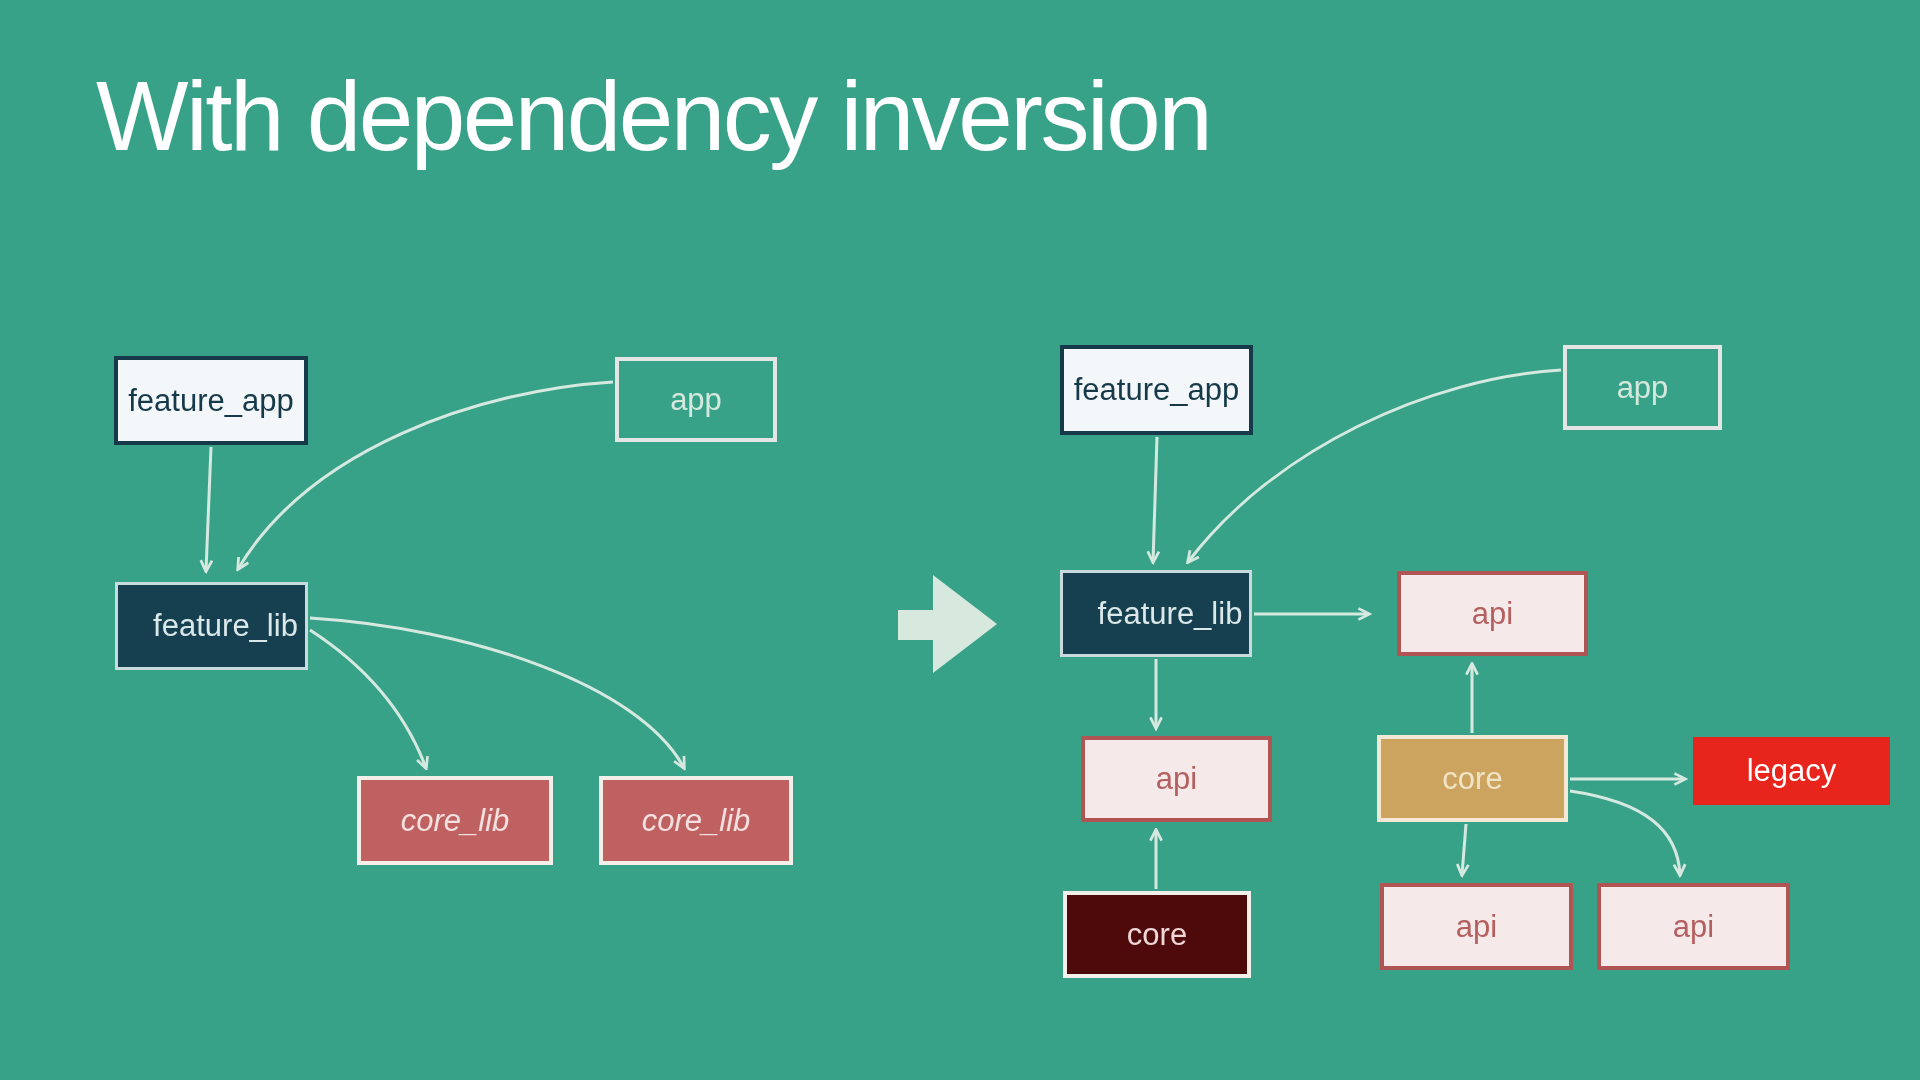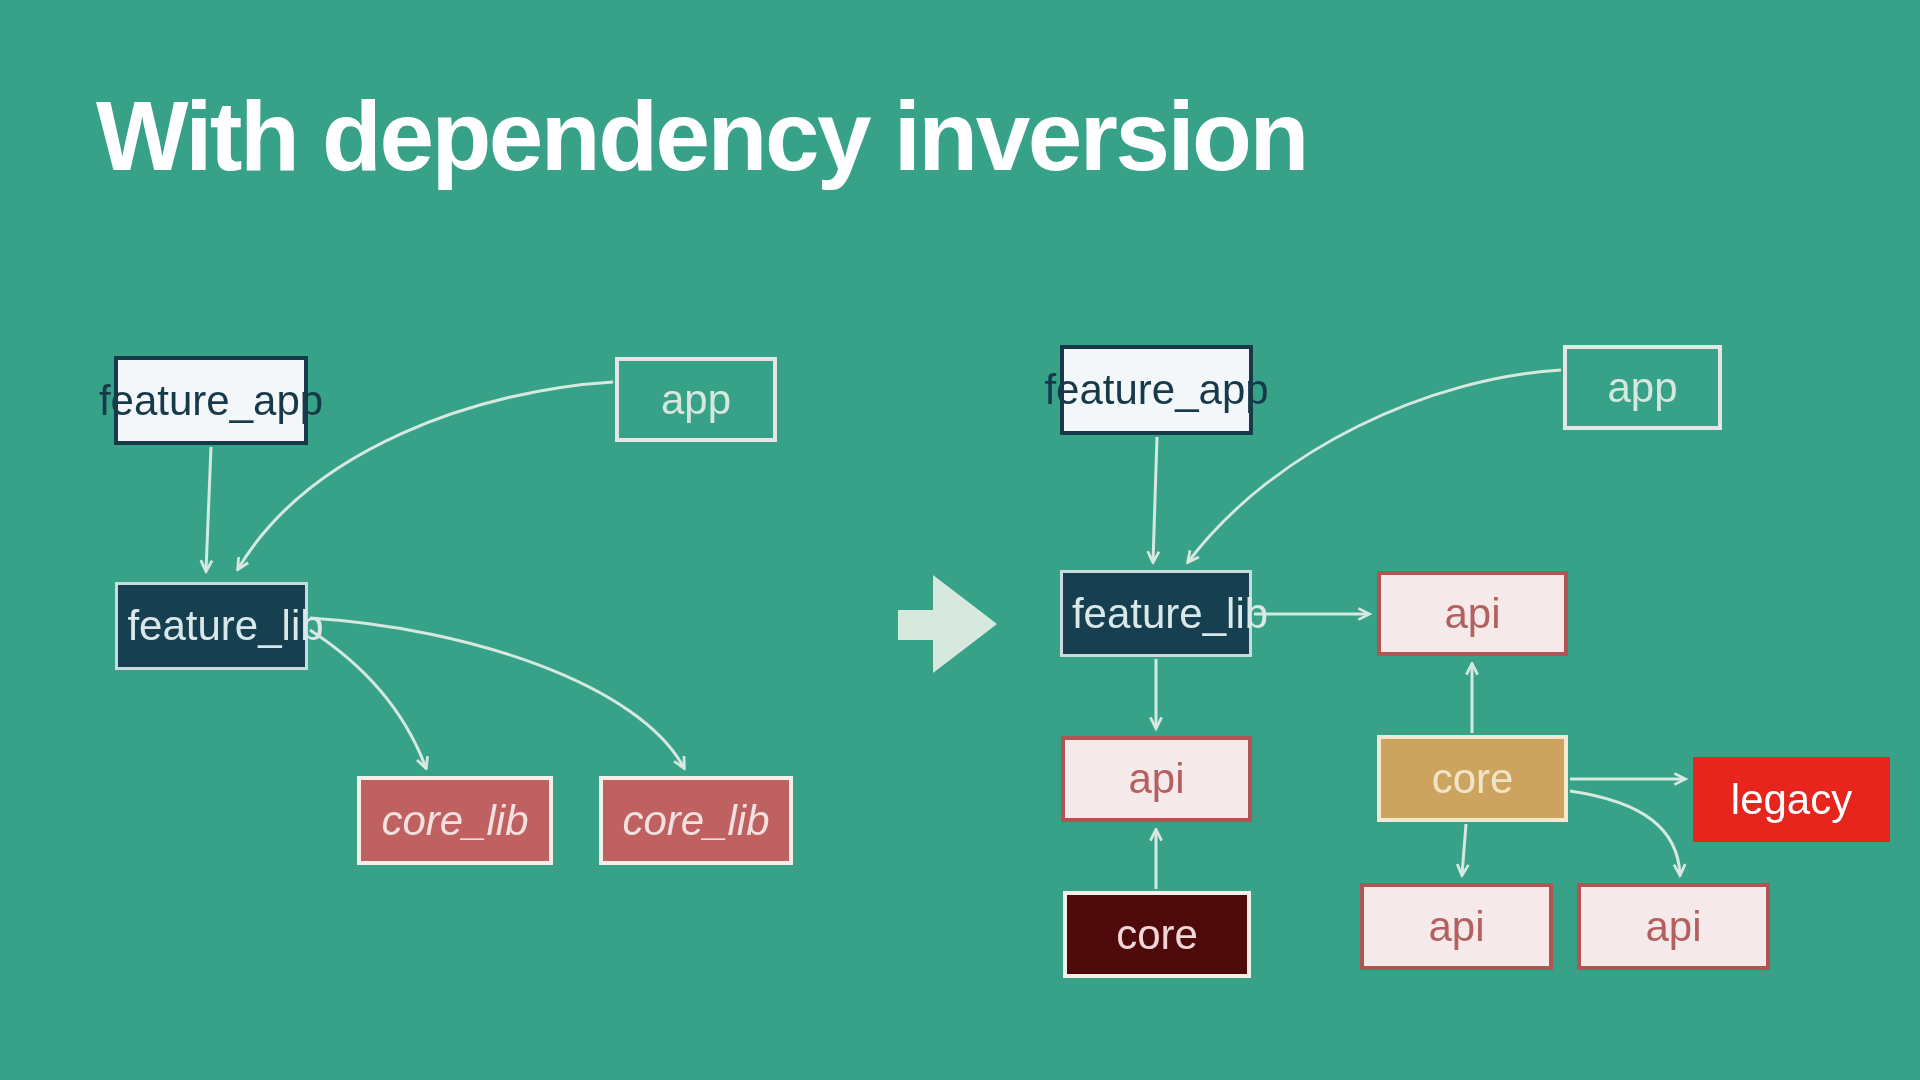--- a/index.html
+++ b/index.html
@@ -11,67 +11,67 @@
   .slide {
     position: relative;
     width: 1920px;
     height: 1080px;
     background: #38a289;
     overflow: hidden;
   }
   .title {
     position: absolute;
     left: 96px;
-    top: 80px;
+    top: 60px;
     font-size: 98px;
-    font-weight: 700;
+    font-weight: 400;
     letter-spacing: -2.5px;
     color: #ffffff;
     white-space: nowrap;
   }
   .edges {
     position: absolute;
     left: 0; top: 0;
     width: 1920px;
     height: 1080px;
   }
   .node {
     position: absolute;
     display: flex;
     align-items: center;
     justify-content: center;
     box-sizing: border-box;
-    font-size: 42px;
+    font-size: 31px;
     white-space: nowrap;
   }
   
   .n-light-navy   { background:#f3f7f9; border:4px solid #173a4b; color:#173a4b; }
   .n-dark-navy    { background:#164050; border:3px solid #c9dbdd; color:#dbe8ea;padding-left:28px; }
   .n-outline      { background:transparent; border:4px solid #e5e5e5; color:#d5e8dd;justify-content:center; }
   .n-rose         { background:#c06161; border:4px solid #f4efe8; color:#f3e0e0;font-style:italic; }
-  .n-api          { background:#f5e9e9; border:4px solid #b05454; color:#b56060; }
+  .n-api          { background:#f5e9e9; border:4px solid #b05454; color:#b56060;margin-left:20px; }
   .n-gold         { background:#cda45f; border:4px solid #f2e8d3; color:#f0e4c6; }
   .n-maroon       { background:#4e0a0a; border:4px solid #f4efe9; color:#f0d6d6; }
   .n-legacy       { background:#e8251c; border:none; color:#ffffff; }
 
   
   .l-feature-app { left:114px;  top:356px; width:194px; height:89px; }
   .l-app         { left:615px;  top:357px; width:162px; height:85px; }
   .l-feature-lib { left:115px;  top:582px; width:193px; height:88px; }
   .l-core-lib-a  { left:357px;  top:776px; width:196px; height:89px; }
   .l-core-lib-b  { left:599px;  top:776px; width:194px; height:89px; }
 
   
   .r-feature-app { left:1060px; top:345px; width:193px; height:90px; }
   .r-app         { left:1563px; top:345px; width:159px; height:85px; }
   .r-feature-lib { left:1060px; top:570px; width:192px; height:87px; }
   .r-api-top     { left:1377px; top:571px; width:191px; height:85px; }
   .r-api-mid     { left:1061px; top:736px; width:191px; height:86px; }
   .r-core        { left:1377px; top:735px; width:191px; height:87px; }
-  .r-legacy      { left:1693px; top:737px; width:197px; height:85px;margin-top:20px; }
+  .r-legacy      { left:1693px; top:737px; width:197px; height:68px; }
   .r-core-impl   { left:1063px; top:891px; width:188px; height:87px; }
   .r-api-bot-a   { left:1360px; top:883px; width:193px; height:87px; }
   .r-api-bot-b   { left:1577px; top:883px; width:193px; height:87px; }
 </style>
 </head>
 <body>
 
 <div class="slide">
 
   <div class="title">With dependency inversion</div>

